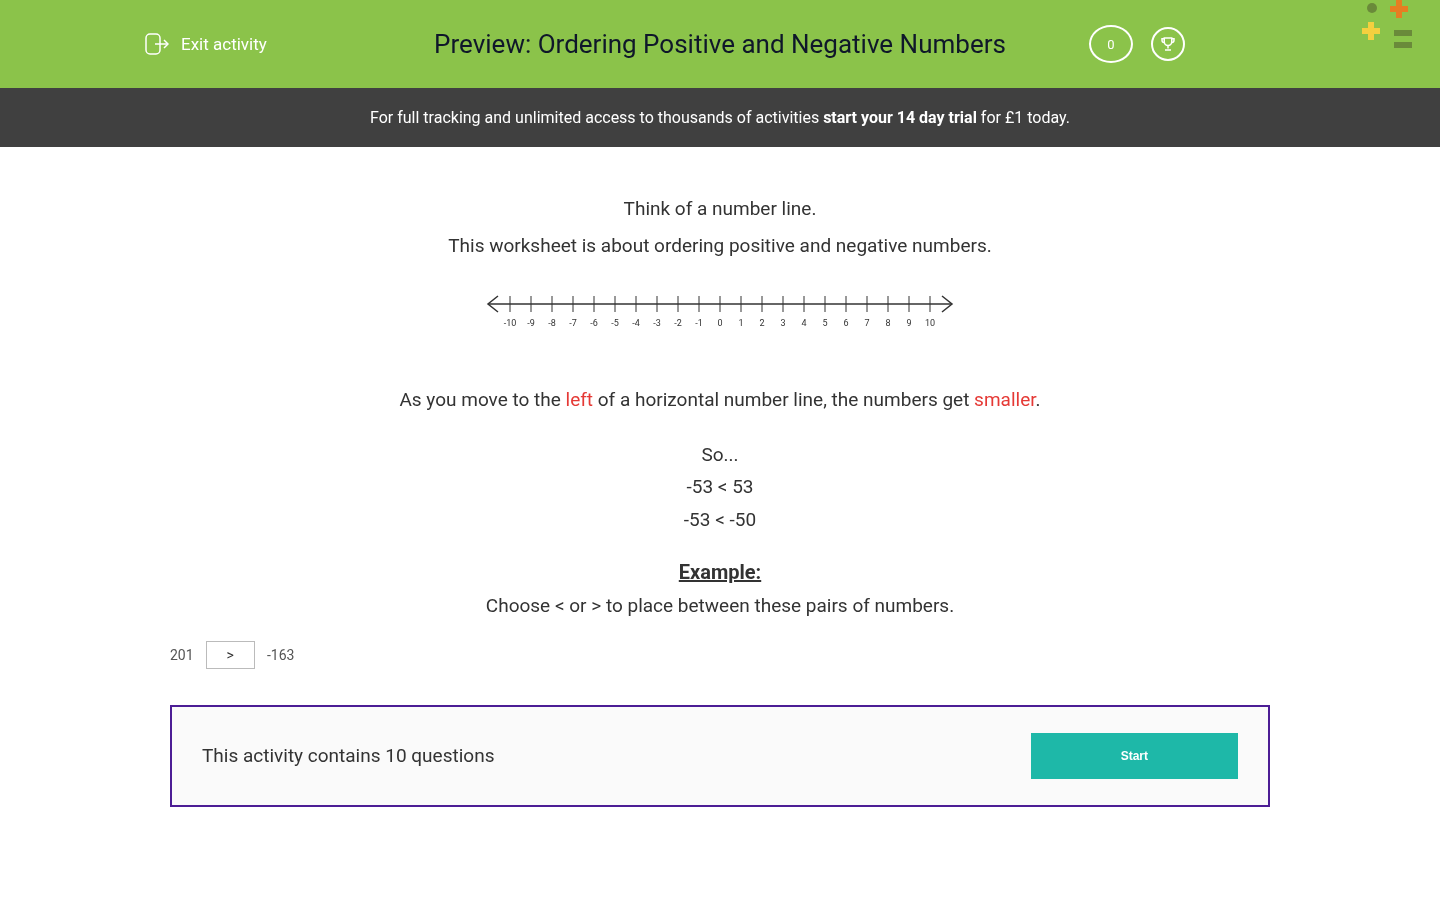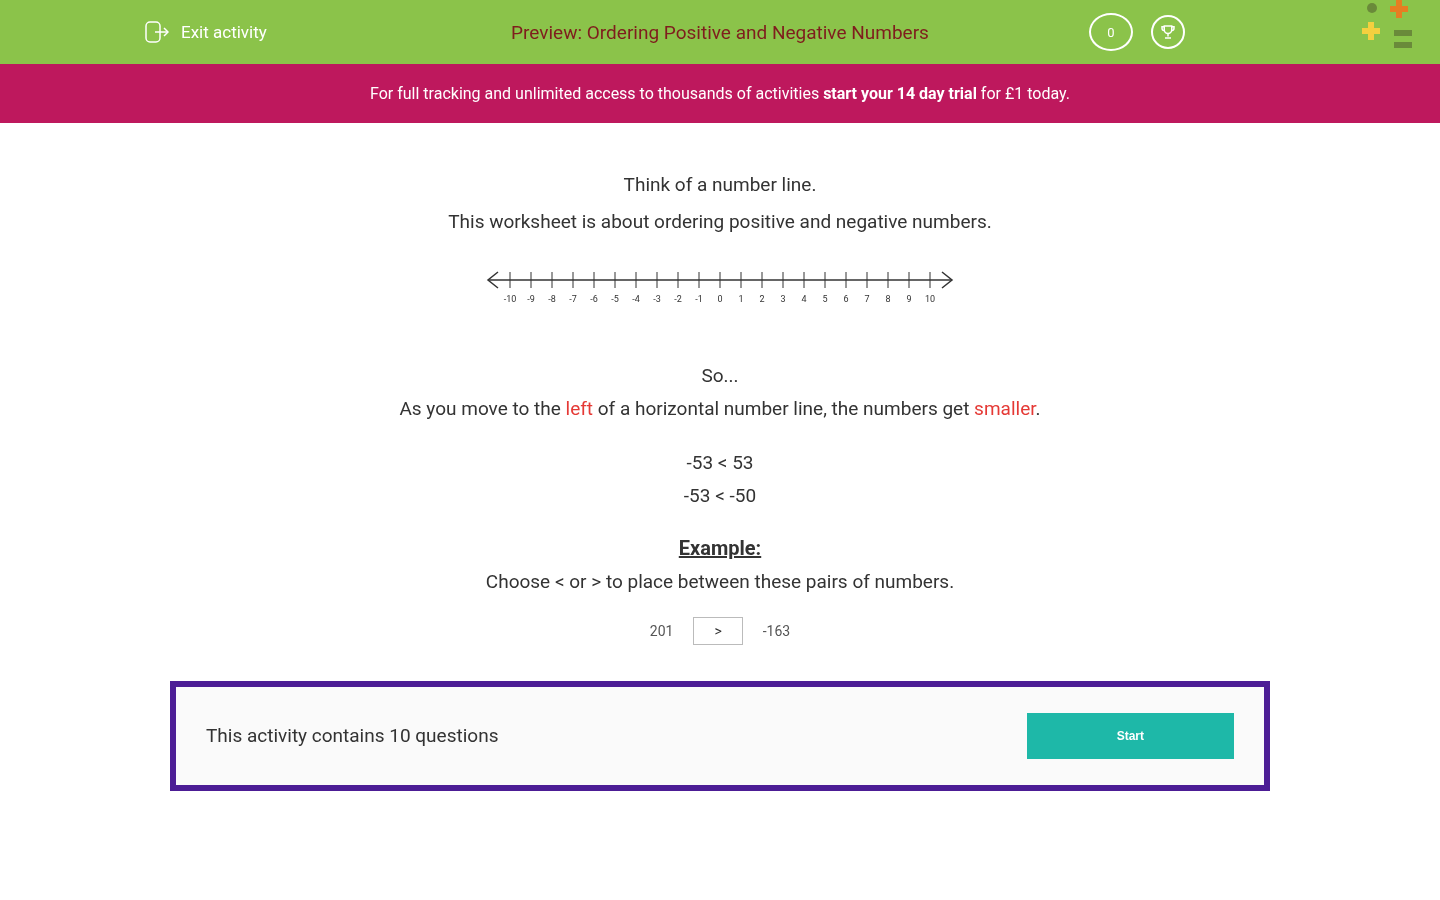--- a/index.html
+++ b/index.html
@@ -1,36 +1,36 @@
 <!DOCTYPE html>
 <html><head>
 <meta charset="utf-8">
 <style>
 * { box-sizing: border-box; margin: 0; padding: 0; }
 body { font-family: -apple-system, BlinkMacSystemFont, "Segoe UI", Roboto, Helvetica, Arial, sans-serif; background: #fff; color: #333; width: 1440px; height: 900px; overflow: hidden; }
-.header { background: #8bc34a; height: 64px; display: flex; align-items: center; padding: 0 30px; position: relative; color: #fff; }
+.header { background: #8bc34a; height: 88px; display: flex; align-items: center; padding: 0 30px; position: relative; color: #fff; }
 .exit { display: flex; align-items: center; gap: 12px; cursor: pointer; margin-left: 115px; }
 .exit-icon { width: 24px; height: 22px; }
 .exit-text { font-size: 17px; color: #fff; }
-.title { position: absolute; left: 50%; transform: translateX(-50%); font-size: 19px; color: #7f1d1d; }
+.title { position: absolute; left: 50%; transform: translateX(-50%); font-size: 26px; color: #0f172a; }
 .header-right { position: absolute; right: 255px; display: flex; align-items: center; gap: 18px; }
 .score-badge { width: 44px; height: 38px; border: 2px solid #fff; border-radius: 50%; display: flex; align-items: center; justify-content: center; font-size: 13px; color: #fff; }
 .trophy-badge { width: 34px; height: 34px; border: 2px solid #fff; border-radius: 50%; display: flex; align-items: center; justify-content: center; }
 .logo-corner { position: absolute; right: 20px; top: 0; width: 60px; height: 60px; }
-.banner { background: #be185d; color: #fff; text-align: center; padding: 20px 0; font-size: 16px; }
+.banner { background: #404040; color: #fff; text-align: center; padding: 20px 0; font-size: 16px; }
 .banner b { font-weight: 700; }
 .content { max-width: 1100px; margin: 48px auto 0; text-align: center; color: #333; }
 .line { font-size: 19px; line-height: 1.5; margin-bottom: 26px; }
 .line.tight { margin-bottom: 4px; }
 .red { color: #e53935; }
 .numberline { margin: 24px auto 50px; display: block; }
 .example-h { font-size: 20px; font-weight: 700; text-decoration: underline; margin-bottom: 8px; }
-.pair { display: flex; align-items: center; justify-content: center; gap: 20px; margin-top: 20px; font-size: 14px; color: #555; }
+.pair { display: flex; align-items: center; gap: 12px; margin-top: 20px; font-size: 14px; color: #555; }
 .pair-box { border: 1px solid #bbb; padding: 5px 20px; font-size: 14px; color: #333; }
-.footer-card { max-width: 1100px; margin: 36px auto 0; background: #fafafa; border: 6px solid #4c1d95; display: flex; align-items: center; justify-content: space-between; padding: 26px 30px; }
+.footer-card { max-width: 1100px; margin: 36px auto 0; background: #fafafa; border: 2px solid #4c1d95; display: flex; align-items: center; justify-content: space-between; padding: 26px 30px; }
 .footer-text { font-size: 19px; color: #333; }
 .start-btn { background: #1eb8a8; color: #fff; border: none; padding: 16px 90px; font-size: 12px; font-weight: 600; cursor: pointer; }
 </style>
 </head>
 <body>
 
 <div class="header">
   <div class="exit">
     <svg class="exit-icon" viewBox="0 0 24 22" fill="none" stroke="#fff" stroke-width="1.5">
       <rect x="1" y="1" width="14" height="20" rx="4"></rect>
@@ -117,25 +117,25 @@
         <text x="387" y="40" font-size="9" text-anchor="middle" fill="#333">7</text>
         <line x1="408" y1="10" x2="408" y2="26" stroke="#333" stroke-width="1"></line>
         <text x="408" y="40" font-size="9" text-anchor="middle" fill="#333">8</text>
         <line x1="429" y1="10" x2="429" y2="26" stroke="#333" stroke-width="1"></line>
         <text x="429" y="40" font-size="9" text-anchor="middle" fill="#333">9</text>
         <line x1="450" y1="10" x2="450" y2="26" stroke="#333" stroke-width="1"></line>
         <text x="450" y="40" font-size="9" text-anchor="middle" fill="#333">10</text>
       </g>
   </svg>
 
-  <p class="line tight">So...</p>
-
   <p class="line">
     <span>As you move to the </span><span class="red">left</span><span> of a horizontal number line, the numbers get </span><span class="red">smaller</span><span>.</span>
   </p>
+
+  <p class="line tight">So...</p>
   <p class="line tight">-53 &lt; 53</p>
   <p class="line">-53 &lt; -50</p>
 
   <p class="example-h">Example:</p>
   <p class="line" style="margin-bottom:4px">Choose &lt; or &gt; to place between these pairs of numbers.</p>
 
   <div class="pair">
     <span>201</span>
     <span class="pair-box">&gt;</span>
     <span>-163</span>

